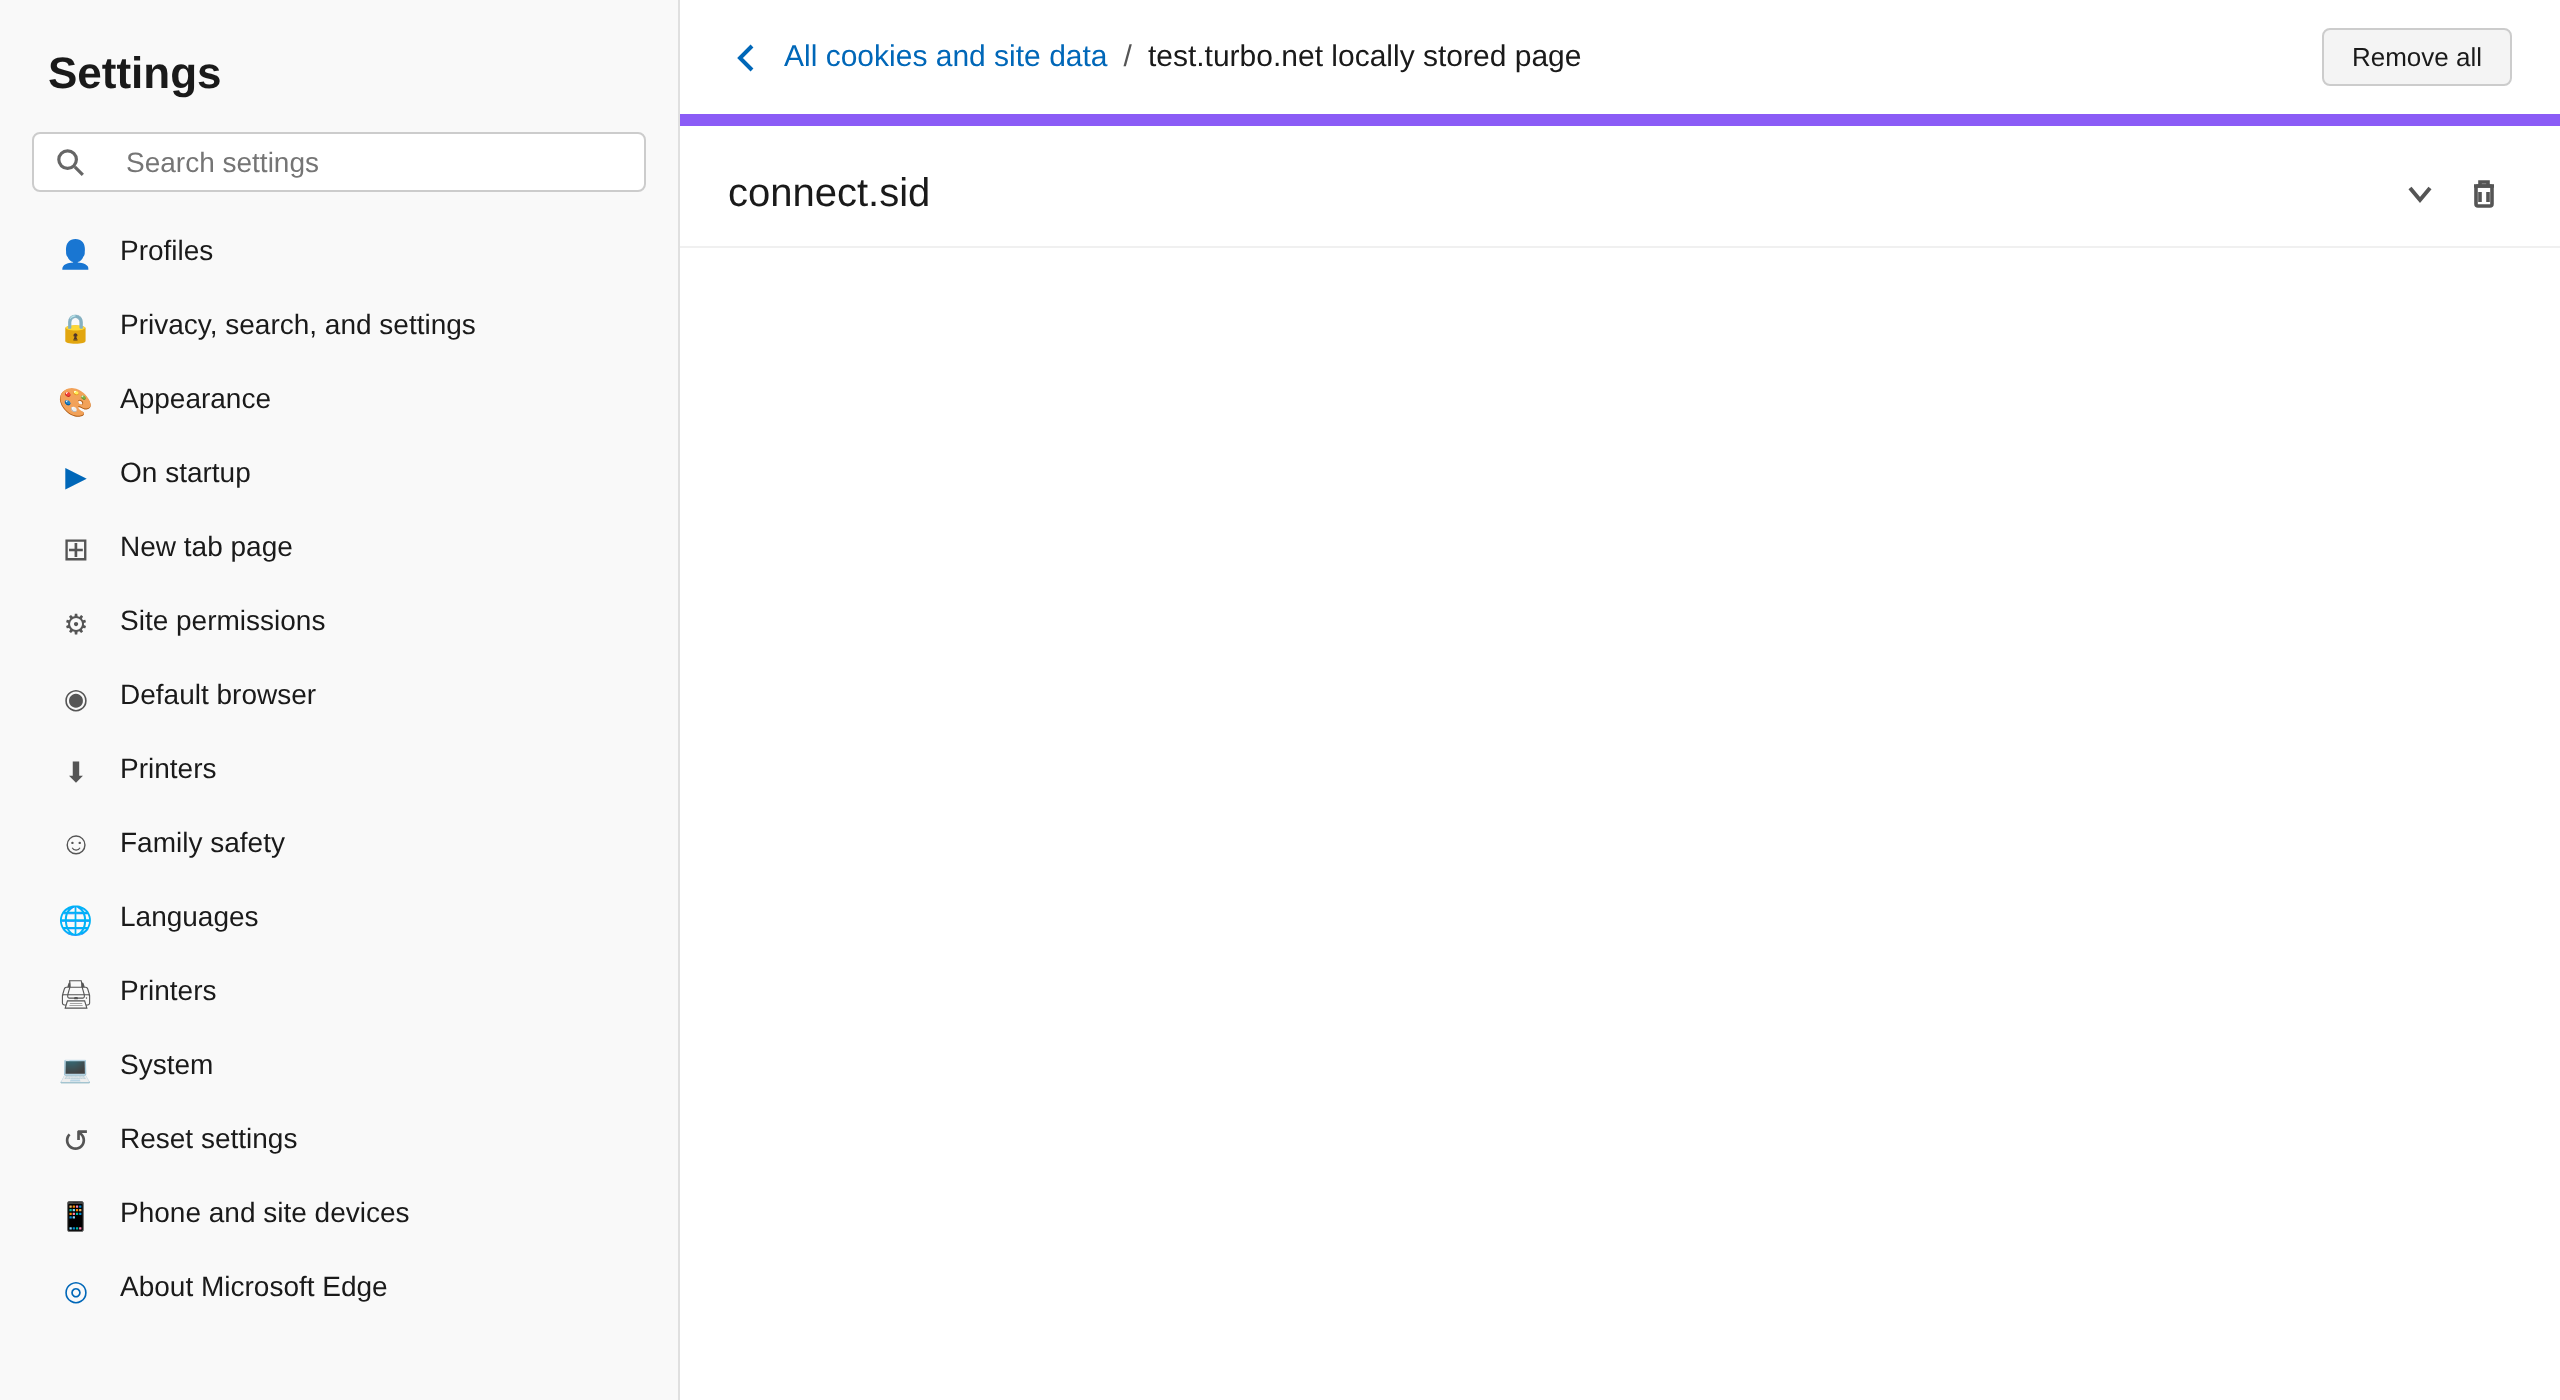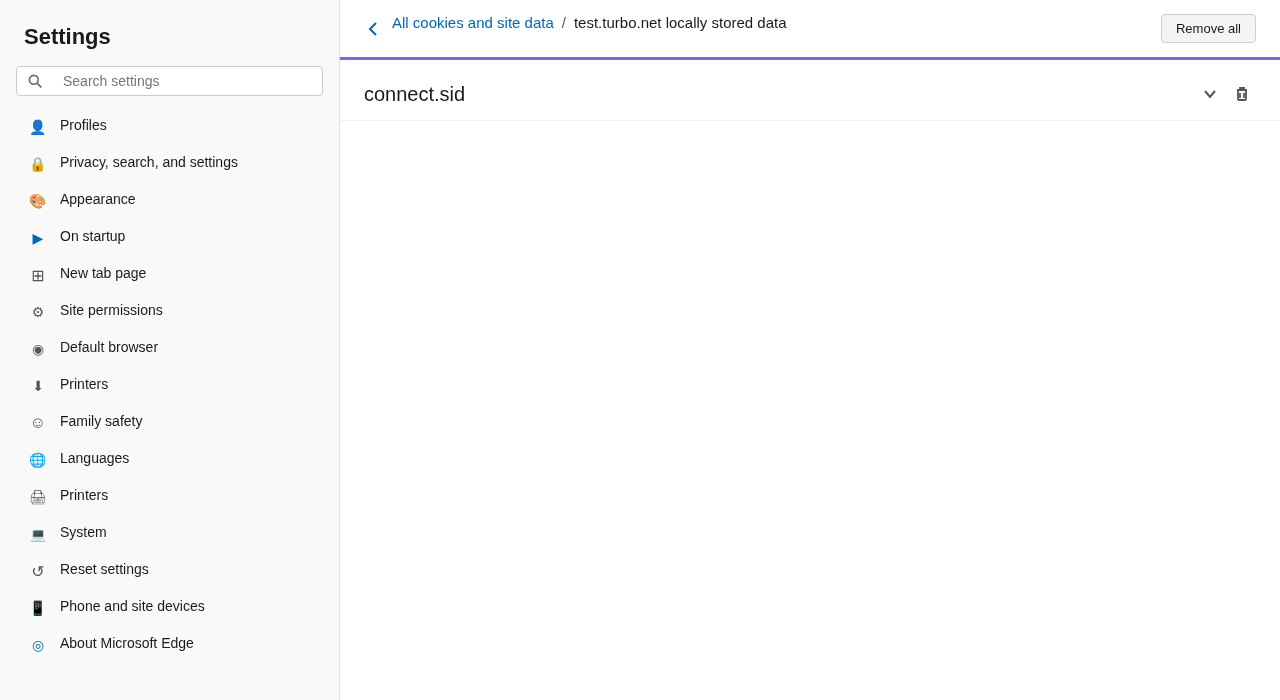--- a/index.html
+++ b/index.html
@@ -91,22 +91,23 @@
     .main-content {
       flex: 1;
       background: #fff;
       display: flex;
       flex-direction: column;
       overflow: hidden;
     }
 
     .breadcrumb-bar {
       display: flex;
+      align-items: center;
       padding: 14px 24px;
-      border-bottom: 3px solid #8b5cf6;
+      border-bottom: 6px solid #8b5cf6;
       gap: 8px;
     }
 
     .back-btn {
       background: none;
       border: none;
       cursor: pointer;
       color: #0067b8;
       display: flex;
       align-items: center;
@@ -288,21 +289,21 @@
 
   <div class="breadcrumb-bar">
     <button class="back-btn" title="Back">
       <svg width="16" height="16" viewBox="0 0 16 16" fill="none" stroke="#0067b8" stroke-width="2">
         <polyline points="10,2 4,8 10,14"></polyline>
       </svg>
     </button>
 
     <span class="breadcrumb-link">All cookies and site data</span>
     <span class="breadcrumb-sep">/</span>
-    <span class="breadcrumb-current">test.turbo.net locally stored data</span>
+    <span class="breadcrumb-current">test.turbo.net locally stored page</span>
 
     <button class="remove-all-btn">Remove all</button>
   </div>
 
   <div class="cookie-list" id="cookie-list">
       <div class="cookie-item">
         <span class="cookie-name">connect.sid</span>
         <button class="cookie-expand-btn">
           <svg width="16" height="16" viewBox="0 0 16 16" fill="none" stroke="#555" stroke-width="2">
             <polyline points="3,5 8,11 13,5"></polyline>

